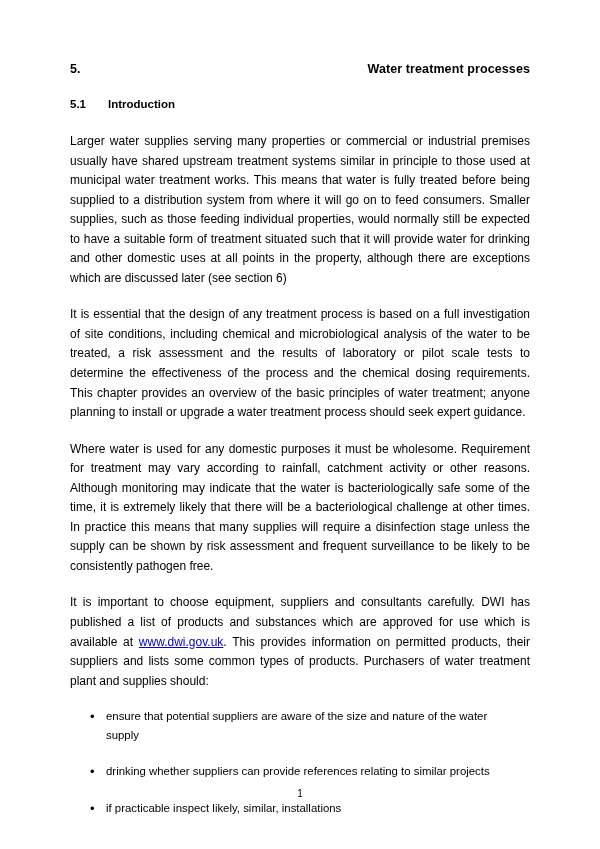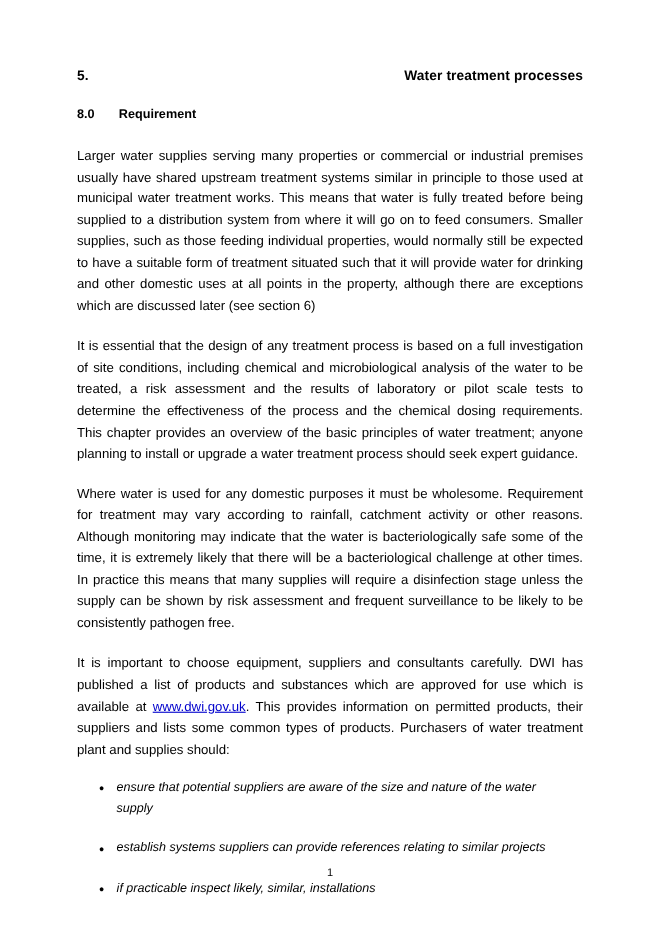--- a/index.html
+++ b/index.html
@@ -72,21 +72,20 @@
     padding: 0;
   }
   ul.bullets li {
     position: relative;
     font-size: 11.4px;
     line-height: 1.63;
     margin: 0 0 18px 0;
     padding-left: 36px;
     padding-right: 12px;
     text-align: left;
-    font-style: italic;
   }
   ul.bullets li::before {
     content: "\2022";
     position: absolute;
     left: 20px;
     top: -1px;
     font-size: 13px;
     line-height: 1.63;
   }
   .page-number {
@@ -102,31 +101,31 @@
 <body>
 
 <div class="page">
 
   <h1 class="chapter-heading">
     <span class="chapter-number">5.</span>
     <span class="chapter-title">Water treatment processes</span>
   </h1>
 
   <h2 class="section-heading">
-    <span class="section-number">8.0</span>
-    <span class="section-title">Requirement</span>
+    <span class="section-number">5.1</span>
+    <span class="section-title">Introduction</span>
   </h2>
 
   <p class="body">Larger water supplies serving many properties or commercial or industrial premises usually have shared upstream treatment systems similar in principle to those used at municipal water treatment works. This means that water is fully treated before being supplied to a distribution system from where it will go on to feed consumers. Smaller supplies, such as those feeding individual properties, would normally still be expected to have a suitable form of treatment situated such that it will provide water for drinking and other domestic uses at all points in the property, although there are exceptions which are discussed later (see section 6)</p>
   <p class="body">It is essential that the design of any treatment process is based on a full investigation of site conditions, including chemical and microbiological analysis of the water to be treated, a risk assessment and the results of laboratory or pilot scale tests to determine the effectiveness of the process and the chemical dosing requirements. This chapter provides an overview of the basic principles of water treatment; anyone planning to install or upgrade a water treatment process should seek expert guidance.</p>
   <p class="body">Where water is used for any domestic purposes it must be wholesome. Requirement for treatment may vary according to rainfall, catchment activity or other reasons. Although monitoring may indicate that the water is bacteriologically safe some of the time, it is extremely likely that there will be a bacteriological challenge at other times. In practice this means that many supplies will require a disinfection stage unless the supply can be shown by risk assessment and frequent surveillance to be likely to be consistently pathogen free.</p>
 
   <p class="body"><span>It is important to choose equipment, suppliers and consultants carefully. DWI has published a list of products and substances which are approved for use which is available at </span><a class="link" href="#">www.dwi.gov.uk</a><span>. This provides information on permitted products, their suppliers and lists some common types of products. Purchasers of water treatment plant and supplies should:</span></p>
 
   <ul class="bullets">
     <li>ensure that potential suppliers are aware of the size and nature of the water supply</li>
-    <li>establish systems suppliers can provide references relating to similar projects</li>
+    <li>drinking whether suppliers can provide references relating to similar projects</li>
     <li>if practicable inspect likely, similar, installations</li>
   </ul>
 
   <div class="page-number">1</div>
 
 </div>
 
 </body></html>

